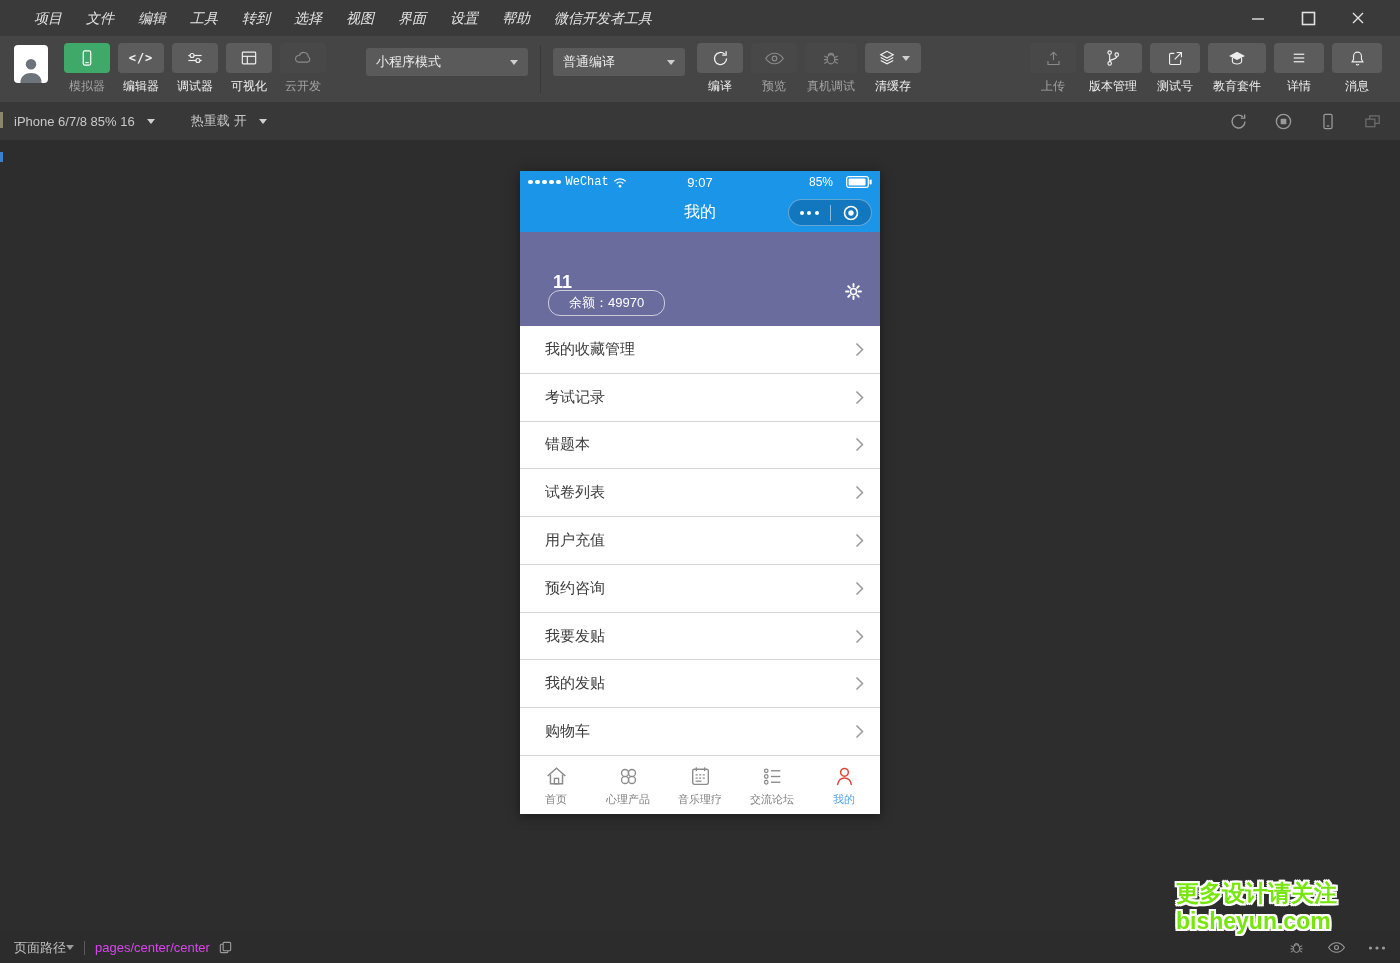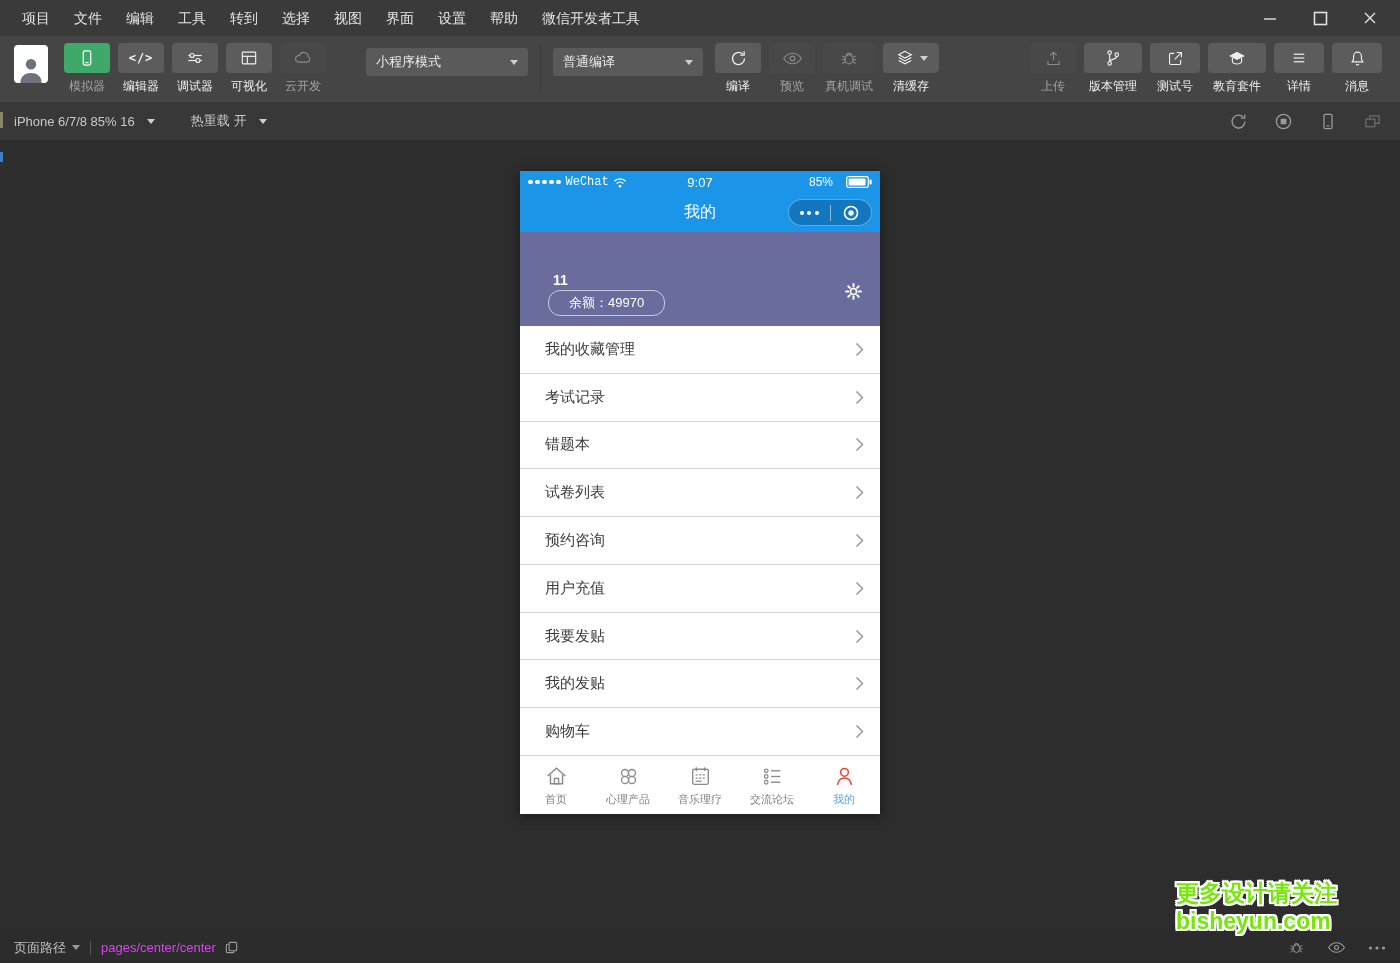--- a/index.html
+++ b/index.html
@@ -1,21 +1,21 @@
 <!DOCTYPE html>
 <html><head>
 <meta charset="utf-8">
 <style>
   * { margin:0; padding:0; box-sizing:border-box; }
   html,body { width:1400px; height:963px; overflow:hidden; }
   body { font-family:"Liberation Sans","DejaVu Sans",sans-serif; background:#2d2d2d; position:relative; }
   svg { display:block; }
 
   
-  .menubar { height:36px; background:#3a3a3a; display:flex; align-items:center; position:relative; padding:0 10px; z-index:4; }
+  .menubar { height:36px; background:#3a3a3a; display:flex; align-items:center; position:relative; padding:0 22px; z-index:4;font-style:italic; }
   .menu-item { color:#e4e4e4; font-size:14px; padding:0 12px; line-height:36px; cursor:default; white-space:nowrap; }
   .win-title { position:absolute; left:0; right:0; text-align:center; font-size:14px; pointer-events:none; }
   .win-title .t-app { color:#b9b9b9; }
   .win-title .t-rest { color:#8d8d8d; margin-left:6px; }
   .win-controls { margin-left:auto; display:flex; align-items:center; gap:30px; padding-right:10px; z-index:2; }
   .win-btn { color:#e2e2e2; display:flex; align-items:center; justify-content:center; width:20px; height:20px; }
 
   
   .toolbar { height:66px; background:#454545; display:flex; align-items:flex-start; padding:7px 14px 0 14px; }
   .avatar { width:34px; height:38px; background:#ffffff; border-radius:4px; margin:2px 12px 0 0; display:flex; align-items:flex-end; justify-content:center; overflow:hidden; }
@@ -23,21 +23,21 @@
   .tool-btn { width:46px; height:30px; border-radius:4px; background:#5c5c5c; display:flex; align-items:center; justify-content:center; }
   .tool-btn.green { background:#3fa969; }
   .tool-btn.dim  { background:#484848; }
   .tool-label { font-size:12px; color:#f0f0f0; margin-top:5px; white-space:nowrap; }
   .tool-label.dim { color:#a3a3a3; }
   .code-glyph { color:#f2f2f2; font-size:12px; font-weight:bold; letter-spacing:1px; font-family:"DejaVu Sans Mono",monospace; }
   .dropdown { height:28px; background:#5a5a5a; border-radius:3px; color:#ececec; font-size:13px; display:flex; align-items:center; padding:0 10px; margin-top:5px; }
   .dropdown .dd-text { flex:1; white-space:nowrap; }
   .caret { width:0; height:0; border-left:4px solid transparent; border-right:4px solid transparent; border-top:5px solid #cfcfcf; display:inline-block; margin-left:8px; }
   .dd-mode { width:162px; margin-left:36px; margin-right:10px; }
-  .dd-compile { width:150px; margin-left:10px; margin-right:8px; }
+  .dd-compile { width:132px; margin-left:10px; margin-right:8px; }
   .tb-divider { width:1px; height:48px; background:#393939; margin:2px 2px 0 2px; }
   .tb-right { margin-left:auto; display:flex;justify-content:center; }
   .wide .tool-btn { width:52px; }
 
   
   .simbar { height:38px; background:#383838; display:flex; align-items:center; padding:0 14px; color:#c9c9c9; font-size:13px; }
   .sim-chip { display:flex; align-items:center; gap:4px; cursor:default; white-space:nowrap; }
   .sim-chip + .sim-chip { margin-left:36px; }
   .simbar-icons { margin-left:auto; display:flex; align-items:center; gap:26px; padding-right:4px; }
 
@@ -53,21 +53,21 @@
   .p-batt { margin-left:auto; display:flex; align-items:center; gap:13px; z-index:1; }
   .p-nav { height:39px; background:#1b95e8; position:relative; flex:0 0 auto; }
   .p-nav-title { position:absolute; left:0; right:0; top:0; bottom:0; display:flex; align-items:center; justify-content:center; color:#fff; font-size:16px; }
   .capsule { position:absolute; right:8px; top:6px; width:84px; height:27px; border-radius:14px; background:#1277bf; border:1px solid rgba(255,255,255,.35); display:flex; align-items:center; }
   .cap-dots { flex:1; display:flex; justify-content:center; gap:3.5px; }
   .cap-dots i { width:4px; height:4px; border-radius:50%; background:#fff; }
   .cap-div { width:1px; height:16px; background:rgba(255,255,255,.5); }
   .cap-target { flex:1; display:flex; justify-content:center; }
 
   .p-profile { height:94px; background:#6a6c9d; position:relative; flex:0 0 auto; color:#fff; }
-  .p-username { position:absolute; left:33px; top:40px; font-size:14px; font-weight:bold; }
+  .p-username { position:absolute; left:33px; top:40px; font-size:18px; font-weight:bold; }
   .p-balance { position:absolute; left:28px; top:58px; border:1px solid rgba(255,255,255,.65); border-radius:12px; padding:3px 20px; font-size:13px; }
   .p-gear { position:absolute; right:16px; top:49px; }
 
   .p-menu { flex:1 1 auto; display:flex; flex-direction:column; background:#fff; }
   .menu-row { flex:1; display:flex; align-items:center; justify-content:space-between; padding:0 16px 0 25px; border-bottom:1px solid #d6d6d6; font-size:15px; color:#3c3c3c; cursor:default; }
 
   .p-tabbar { height:58px; background:#fff; display:flex; flex:0 0 auto; }
   .tab { flex:1; display:flex; flex-direction:column; align-items:center; justify-content:center; gap:3px; cursor:default; }
   .tab-label { font-size:11px; color:#7d7d7d; }
   .tab.active .tab-label { color:#4da3e8; }
@@ -422,27 +422,27 @@
             <polyline points="1.5,1.5 7.5,7.5 1.5,13.5" fill="none" stroke="#9a9a9a" stroke-width="1.5"></polyline>
           </svg>
         </div>
       <div class="menu-row">
           <span>试卷列表</span>
           <svg width="9" height="15" viewBox="0 0 9 15">
             <polyline points="1.5,1.5 7.5,7.5 1.5,13.5" fill="none" stroke="#9a9a9a" stroke-width="1.5"></polyline>
           </svg>
         </div>
       <div class="menu-row">
+          <span>用户充值</span>
+          <svg width="9" height="15" viewBox="0 0 9 15">
+            <polyline points="1.5,1.5 7.5,7.5 1.5,13.5" fill="none" stroke="#9a9a9a" stroke-width="1.5"></polyline>
+          </svg>
+        </div>
+      <div class="menu-row">
           <span>预约咨询</span>
-          <svg width="9" height="15" viewBox="0 0 9 15">
-            <polyline points="1.5,1.5 7.5,7.5 1.5,13.5" fill="none" stroke="#9a9a9a" stroke-width="1.5"></polyline>
-          </svg>
-        </div>
-      <div class="menu-row">
-          <span>用户充值</span>
           <svg width="9" height="15" viewBox="0 0 9 15">
             <polyline points="1.5,1.5 7.5,7.5 1.5,13.5" fill="none" stroke="#9a9a9a" stroke-width="1.5"></polyline>
           </svg>
         </div>
       <div class="menu-row">
           <span>我要发贴</span>
           <svg width="9" height="15" viewBox="0 0 9 15">
             <polyline points="1.5,1.5 7.5,7.5 1.5,13.5" fill="none" stroke="#9a9a9a" stroke-width="1.5"></polyline>
           </svg>
         </div>
@@ -511,21 +511,21 @@
 
   </div>
 </div>
 
 <div class="watermark">
   <div>更多设计请关注</div>
   <div>bisheyun.com</div>
 </div>
 
 <footer class="statusbar">
-  <span style="display:flex;align-items:center;gap:6px;">
+  <span style="display:flex;align-items:center;">
     <span>页面路径</span>
     <span class="caret" style="border-top-color:#9a9a9a;margin-left:0;"></span>
   </span>
   <span class="sb-div"></span>
   <span class="sb-path">pages/center/center</span>
   <span style="margin-left:8px;">
     <svg width="15" height="15" viewBox="0 0 16 16">
         <rect x="5.5" y="2.5" width="8" height="9" rx="1" fill="none" stroke="#9a9a9a" stroke-width="1.2"></rect>
         <path d="M10.5 11.5v1a1 1 0 0 1-1 1H3.5a1 1 0 0 1-1-1v-7a1 1 0 0 1 1-1h2" fill="none" stroke="#9a9a9a" stroke-width="1.2"></path>
       </svg>

